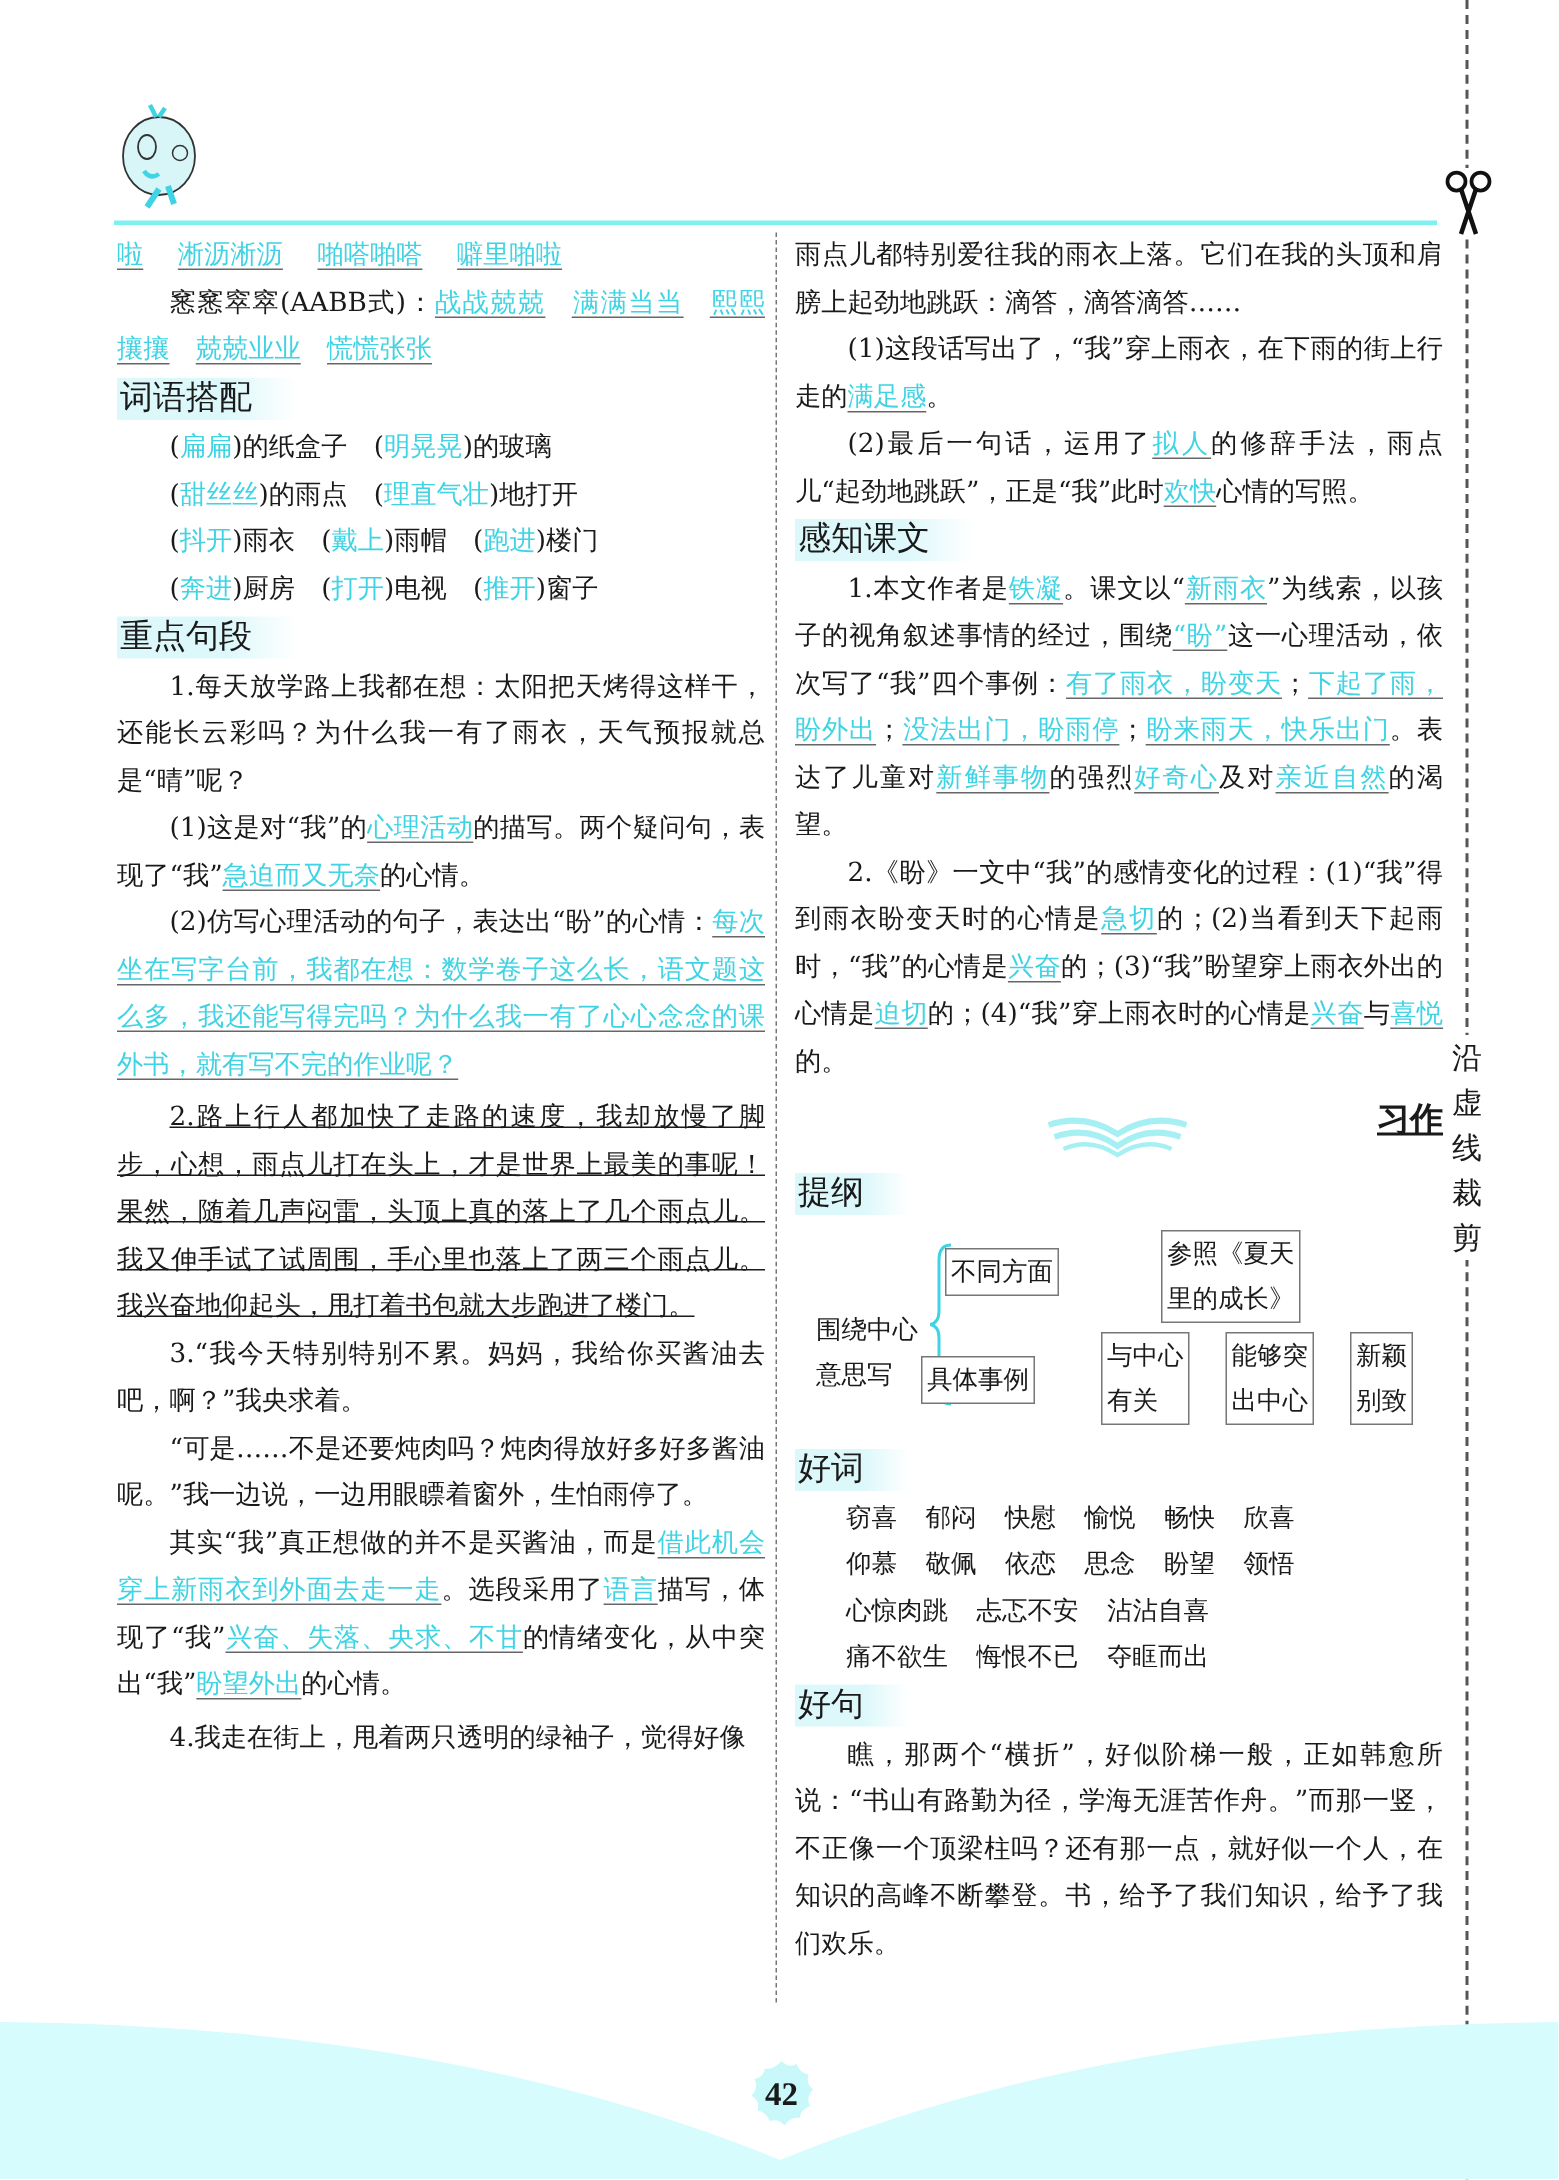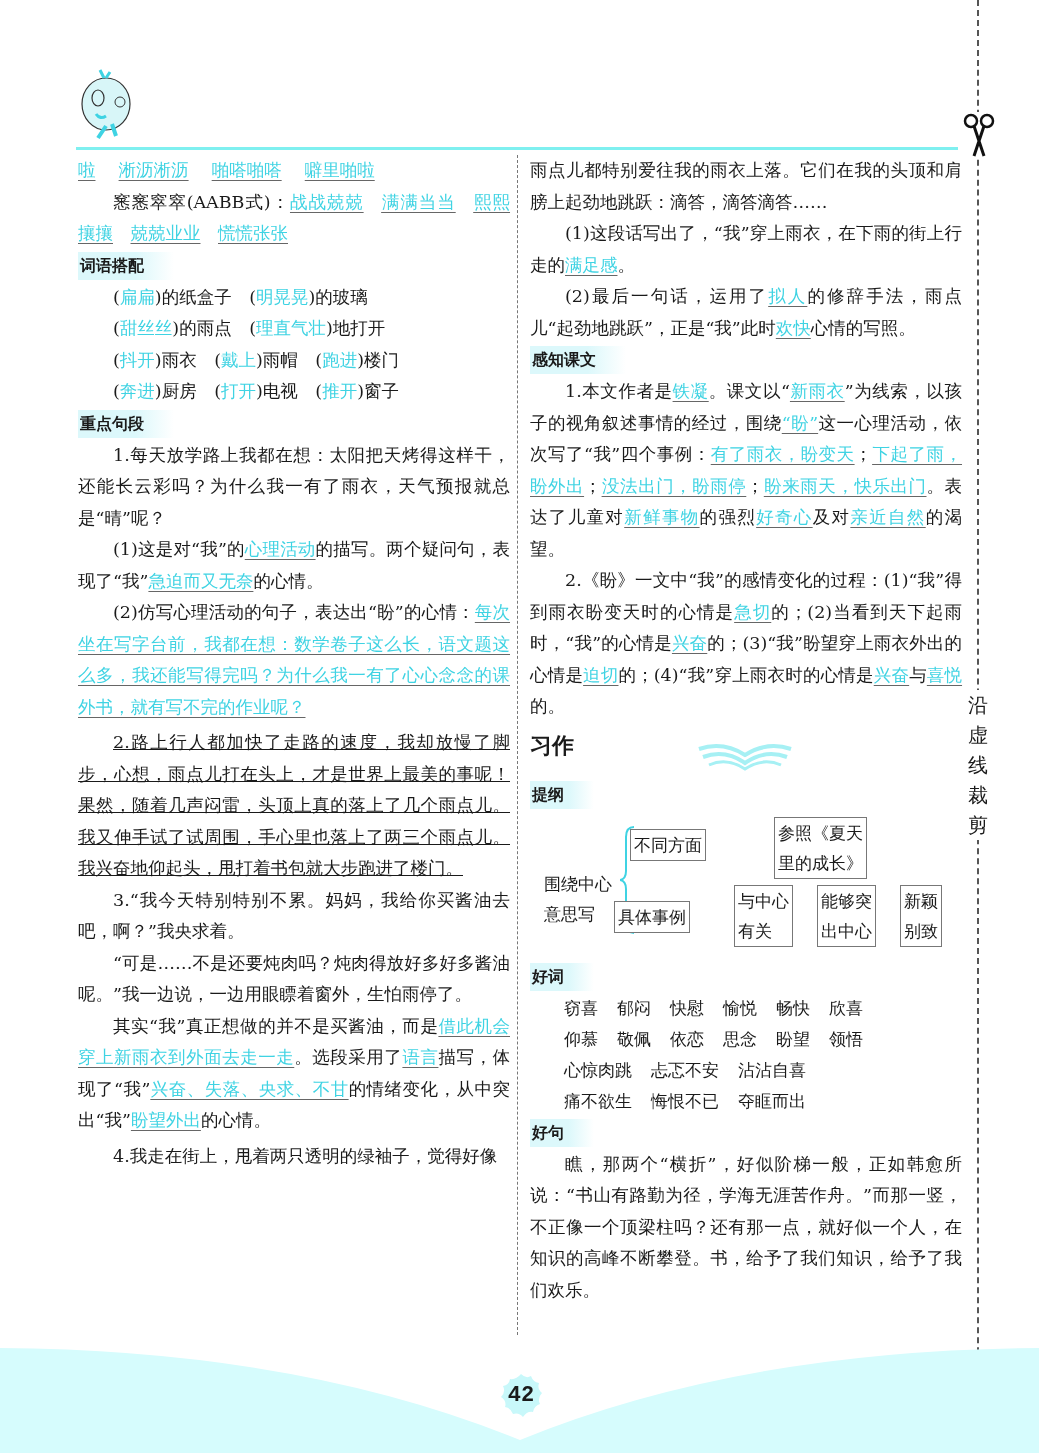--- a/index.html
+++ b/index.html
@@ -17,39 +17,39 @@
 
   .col { position: absolute; top: 155px; font-size: 17.5px; line-height: 31.5px; }
   .col.left { left: 78px; width: 432px; }
   .col.right { left: 530px; width: 432px; }
 
   p { text-align: justify; }
   .indent { text-indent: 2em; }
   .ans { color: #3fd3e3; text-decoration: underline; text-decoration-color: #666; text-underline-offset: 4px; }
   .blue { color: #3fd3e3; }
 
-  .sec-head { display: inline-block; font-family: "DejaVu Sans", "Liberation Sans", sans-serif; font-weight: bold; font-size: 16px; line-height: 28px; padding: 0 30px 0 2px; background: linear-gradient(to right, #dcf8fb 60%, #ffffff); margin: 2px 0 2px 0; }
+  .sec-head { display: inline-block; font-family: "DejaVu Sans", "Liberation Sans", sans-serif; font-weight: normal; font-size: 22px; line-height: 28px; padding: 0 30px 0 2px; background: linear-gradient(to right, #dcf8fb 60%, #ffffff); margin: 2px 0 2px 0; }
 
   .match-row { padding-left: 2em; }
   .match-row span.gap { display: inline-block; width: 1em; }
 
-  .xizuo { position: relative; width: 100%; height: 50px; margin-top: 6px; text-align: left; }
+  .xizuo { position: relative; width: 100%; height: 50px; margin-top: 6px; text-align: right; text-decoration: underline; }
   .xizuo .title { position: relative; z-index: 2; font-family: "DejaVu Sans", sans-serif; font-weight: bold; font-size: 22px; line-height: 34px; }
   .xizuo svg { position: absolute; left: 165px; top: 12px; z-index: 1; }
 
   .outline { position: relative; height: 150px; font-size: 17px; }
   .ob { position: absolute; border: 1.5px solid #777; line-height: 30px; padding: 0 3px; background: #fff; }
   .outline .lbl { position: absolute; line-height: 30px; }
   .brace { position: absolute; }
 
   .words { padding-left: 2em; font-family: "DejaVu Sans", "Liberation Sans", sans-serif; font-size: 17px; line-height: 31px; }
   .words span { display: inline-block; margin-right: 19px; }
 
   .bottom-wave { position: absolute; left: 0; top: 1340px; width: 1039px; height: 113px; }
-  .page-num { position: absolute; left: 498px; top: 1373px; width: 46px; height: 46px; font-family: Liberation Mono, monospace; font-weight: bold; font-size: 22px; line-height: 46px; text-align: center; }
+  .page-num { position: absolute; left: 498px; top: 1373px; width: 46px; height: 46px; font-family: Liberation Serif, serif; font-weight: bold; font-size: 22px; line-height: 46px; text-align: center; }
 </style>
 </head>
 <body>
 
 <svg class="mascot" viewBox="0 0 64 74">
   <ellipse cx="30" cy="36" rx="24" ry="26" fill="#d8f6f8" stroke="#333" stroke-width="1.2"></ellipse>
   <path d="M28 10 L24 2 M30 10 L34 4" stroke="#3fd3e3" stroke-width="3"></path>
   <ellipse cx="22" cy="30" rx="6" ry="8" fill="none" stroke="#333" stroke-width="1.2"></ellipse>
   <circle cx="44" cy="34" r="5" fill="none" stroke="#333" stroke-width="1"></circle>
   <path d="M30 58 L22 70 M36 56 L40 68" stroke="#3fd3e3" stroke-width="4"></path>

